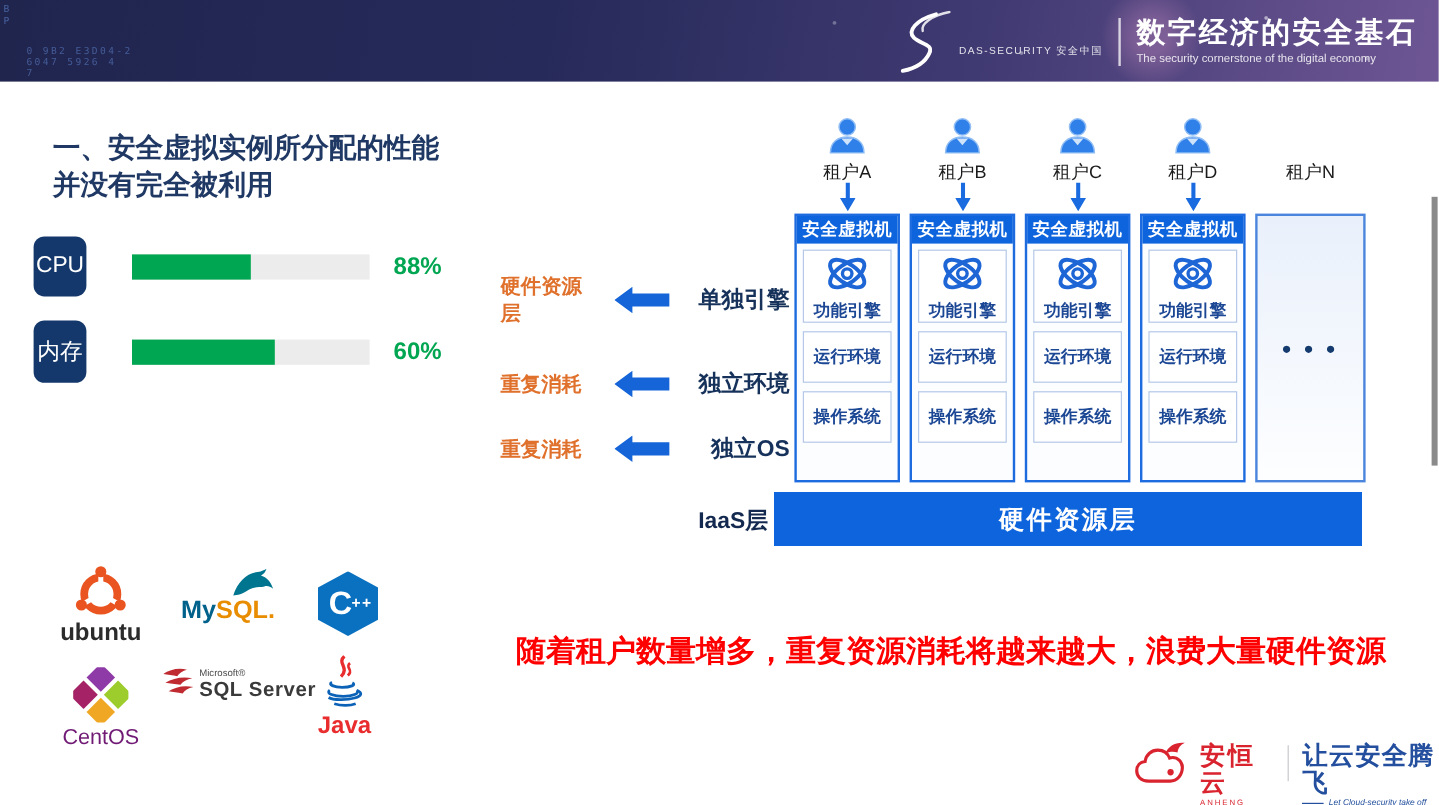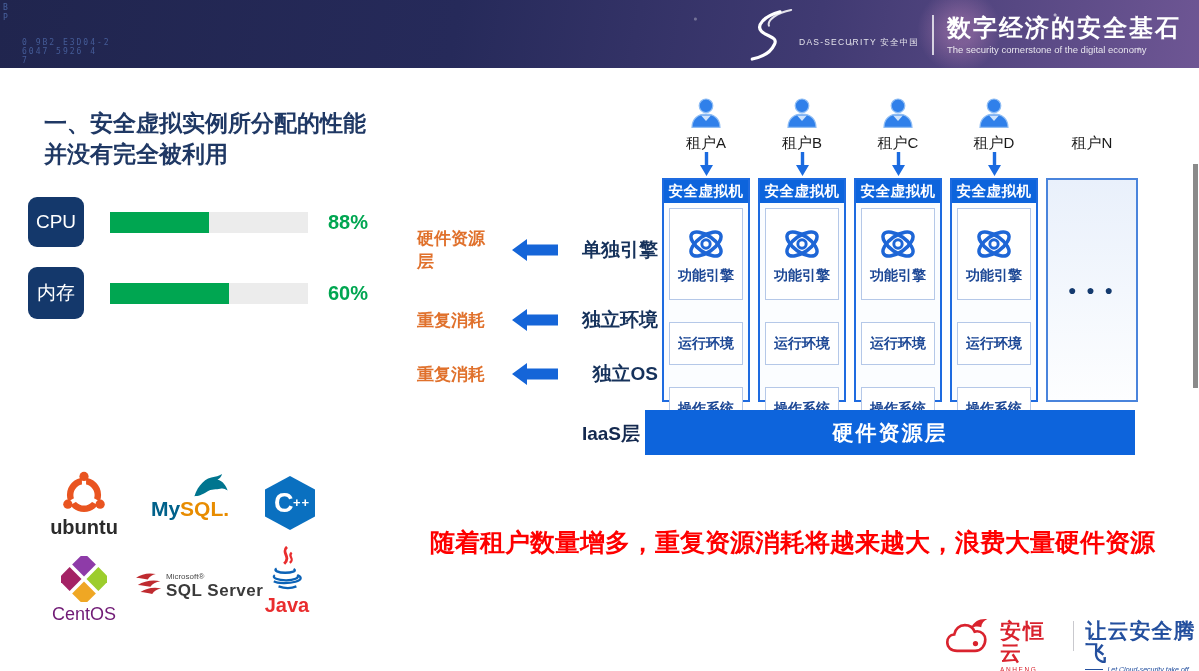--- a/index.html
+++ b/index.html
@@ -26,21 +26,21 @@
   .brand-sub { font-size:8.5px; color:rgba(255,255,255,.85); letter-spacing:1.2px; margin-top:16px; }
   .logo-divider { width:2px; height:40px; background:rgba(255,255,255,.75); margin:0 13px; }
   .tag-cn { font-size:24px; font-weight:bold; color:#fff; letter-spacing:2px; line-height:26px; }
   .tag-sub { font-size:9.5px; color:rgba(255,255,255,.85); margin-top:3px; }
 
   
   .h-point { position:absolute; left:44px; width:342px; font-size:23px; font-weight:bold; color:#1F3864; line-height:1.34; }
   .h-point1 { top:108px; }
   .h-point2 { top:388px; }
 
-  .m-label { position:absolute; left:28px; width:56px; background:#14386B; border-radius:9px; color:#fff; display:flex; align-items:center; justify-content:center; font-size:19px; }
+  .m-label { position:absolute; left:28px; width:44px; background:#14386B; border-radius:9px; color:#fff; display:flex; align-items:center; justify-content:center; font-size:19px; }
   .m-label-cpu { top:197px; height:50px; }
   .m-label-mem { top:267px; height:52px; }
   .m-track { position:absolute; left:110px; width:198px; height:21px; background:#ECECEC; }
   .m-track-cpu { top:212px; }
   .m-track-mem { top:283px; }
   .m-fill { height:100%; background:#00A651; }
   .m-pct { position:absolute; left:328px; font-size:20px; font-weight:bold; color:#00A651; line-height:21px; }
   .m-pct-cpu { top:212px; }
   .m-pct-mem { top:283px; }
 
@@ -53,36 +53,36 @@
   .mysql-text { font-size:21px; font-weight:bold; margin-top:-1px; align-self:center; }
   .mysql-text .my { color:#00618A; }
   .mysql-text .sql { color:#E88C00; }
   .logo-cpp { left:265px; top:476px; }
   .cpp-hex { position:relative; width:50px; height:54px; background:#0A70C0;
     clip-path:polygon(50% 0,100% 25%,100% 75%,50% 100%,0 75%,0 25%); }
   .cpp-c { position:absolute; left:9px; top:12px; color:#fff; font-size:27px; font-weight:bold; }
   .cpp-pp { position:absolute; left:28px; top:19px; color:#fff; font-size:13px; font-weight:bold; letter-spacing:1px; }
   .logo-centos { left:42px; top:556px; width:84px; }
   .centos-text { font-size:18px; font-weight:normal; color:#701a75; margin-top:2px; }
-  .logo-sqlserver { left:136px; top:572px; flex-direction:row; align-items:flex-start; }
+  .logo-sqlserver { left:136px; top:556px; flex-direction:row; align-items:flex-start; }
   .ss-texts { margin-left:3px; }
   .ss-ms { font-size:8px; color:#4A4A4A; }
   .ss-name { font-size:17px; font-weight:bold; color:#3A3A3A; letter-spacing:.5px; }
   .logo-java { left:256px; top:546px; width:62px; }
   .java-text { font-size:20px; font-weight:bold; color:#E92D2E; margin-top:1px; }
 
   
   .tenant-icon { position:absolute; top:96px; }
   .tenant-label { position:absolute; top:134px; font-size:15px; color:#1A1A1A; text-align:center; width:88px; }
   .down-arrow { position:absolute; top:152px; }
 
   .vm-col { position:absolute; top:178px; width:88px; height:224px; border:2px solid #1E6BE0; background:#FBFDFF; }
   .vm-head { height:23px; background:#0D64DC; color:#fff; font-size:14.5px; font-weight:bold; display:flex; align-items:center; justify-content:center; letter-spacing:.5px; }
-  .vm-box { margin:22px 5px 0; height:43px; border:1.5px solid #B5C8E8; background:#fff; display:flex; align-items:center; justify-content:center; font-size:14px; font-weight:bold; color:#1C4795; }
-  .vm-box-engine { margin:5px 5px 0; height:92px; flex-direction:column;align-items:center; }
+  .vm-box { margin:7px 5px 0; height:43px; border:1.5px solid #B5C8E8; background:#fff; display:flex; align-items:center; justify-content:center; font-size:14px; font-weight:bold; color:#1C4795; }
+  .vm-box-engine { margin:5px 5px 0; height:61px; flex-direction:column;align-items:center; }
   .engine-icon { margin-bottom:3px; }
 
   .n-col { position:absolute; left:1046px; top:178px; width:92px; height:224px; border:2px solid #4A84DC; background:linear-gradient(#E9F0FB,#FDFEFF); display:flex; align-items:center; justify-content:center; }
   .n-dots { font-size:14px; font-weight:bold; color:#143A6E; letter-spacing:3px; }
 
   .anno-row { position:absolute; left:417px; width:245px; height:24px; display:flex; align-items:center; }
   .anno-1 { top:238px; } .anno-2 { top:308px; } .anno-3 { top:362px; }
   .anno-issue { width:72px; font-size:17px; font-weight:bold; color:#E0712C; }
   .anno-arrow { margin-left:23px; flex:none; }
   .anno-cause { margin-left:20px; width:80px; text-align:right; font-size:19px; font-weight:bold; color:#16325B; }

